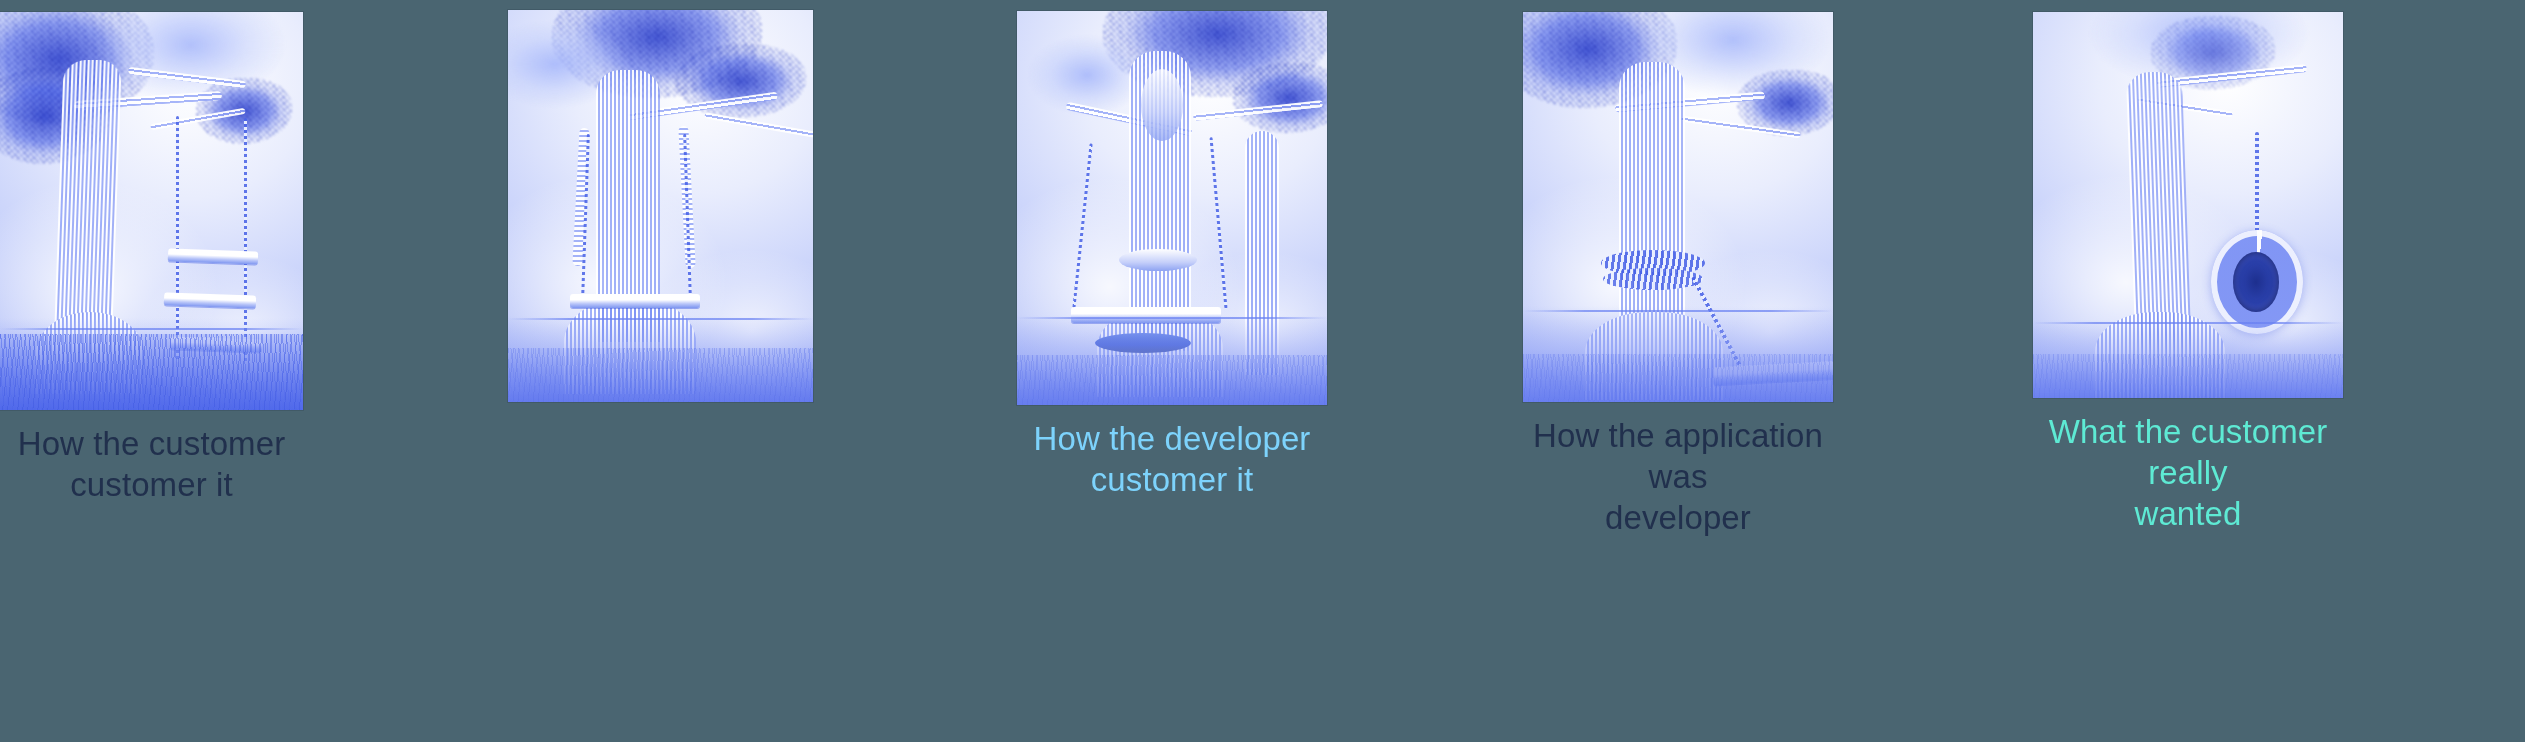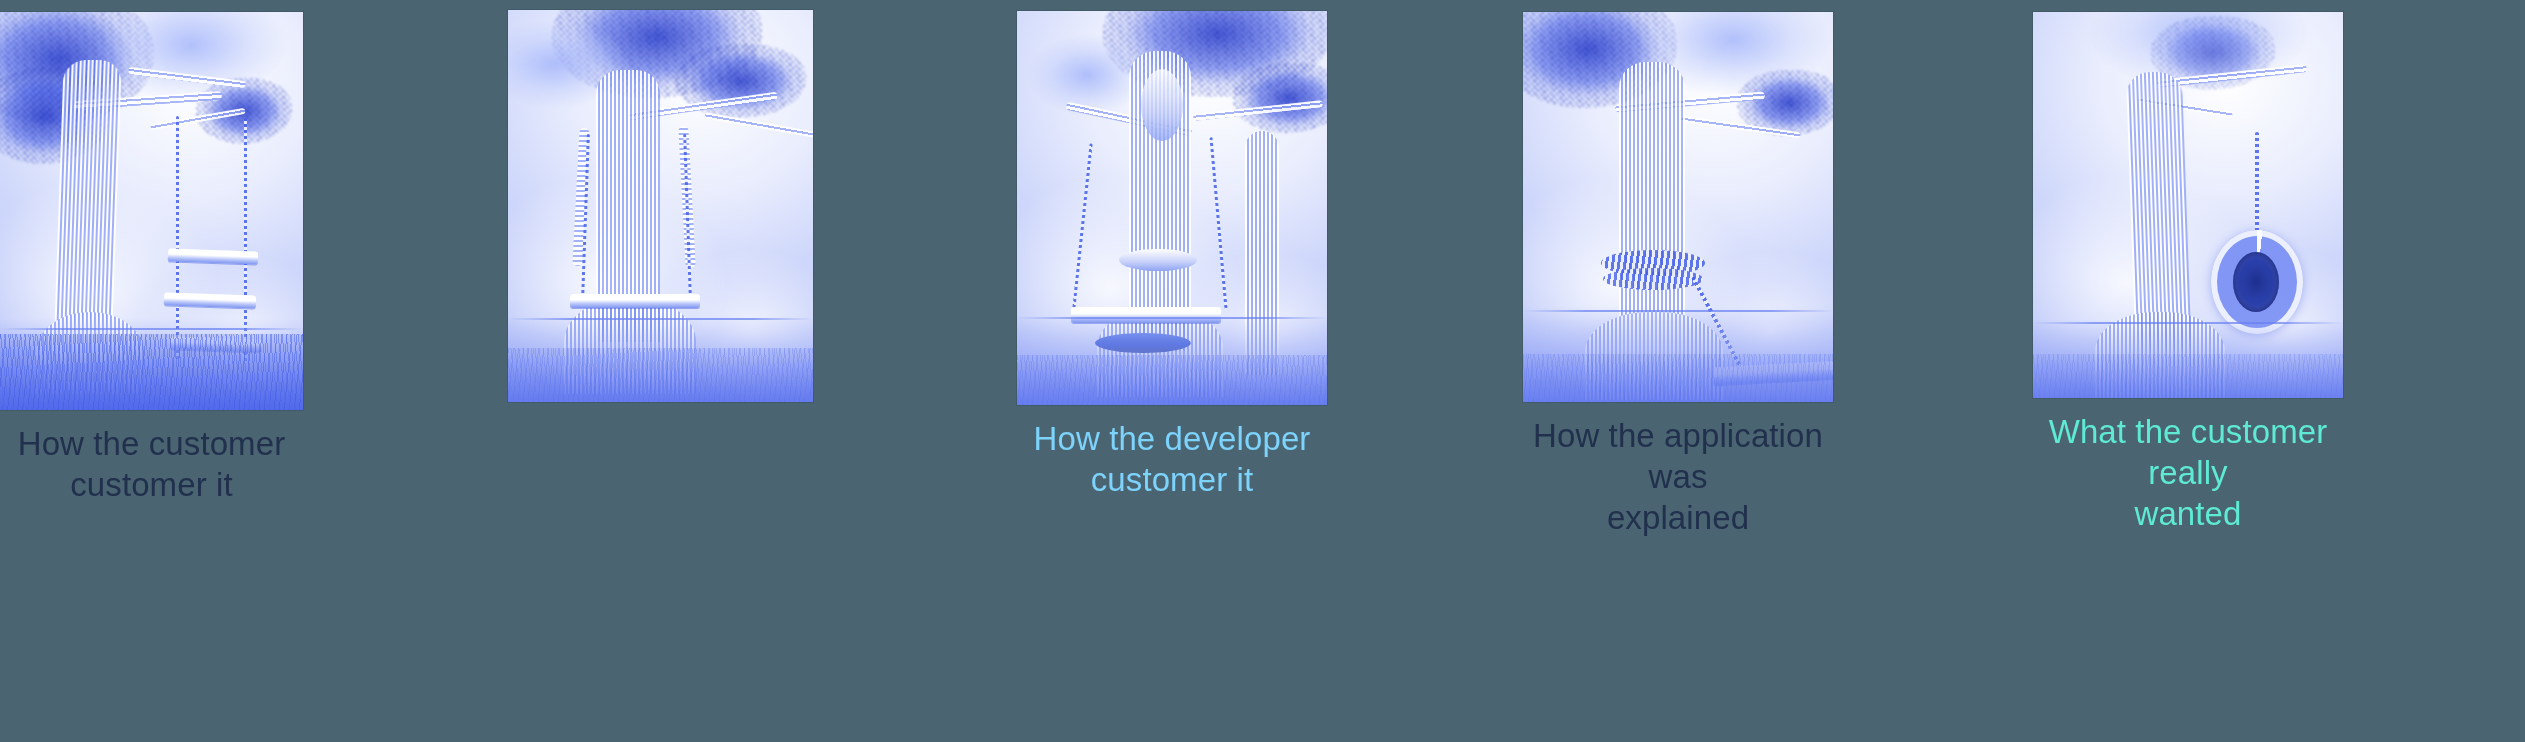--- a/index.html
+++ b/index.html
@@ -290,21 +290,21 @@
 
       <div class="rope" style="left:168px;top:266px;width:4px;height:108px;transform:rotate(-28deg);transform-origin:top left;"></div>
       <div class="plank" style="left:190px;top:352px;width:126px;height:18px;transform:rotate(-3deg);"></div>
 
       <div class="ground" style="height:96px;"></div>
       <div class="horizon" style="bottom:90px;"></div>
       <div class="grass" style="height:48px;opacity:.45;"></div>
     </div>
     <div class="caption" style="color: rgb(33, 48, 77);">
       <span>How the application was</span>
-      <span class="l2">explained</span>
+      <span class="l2">developer</span>
     </div>
   </div>
 
   <div class="panel-wrap p5">
     <div class="art">
       <div class="sky"></div>
       <div class="haze"></div>
 
       <div class="foliage light" style="left:56px;top:-34px;width:220px;height:112px;"></div>
       <div class="foliage tex" style="left:118px;top:4px;width:124px;height:74px;opacity:.7;"></div>

